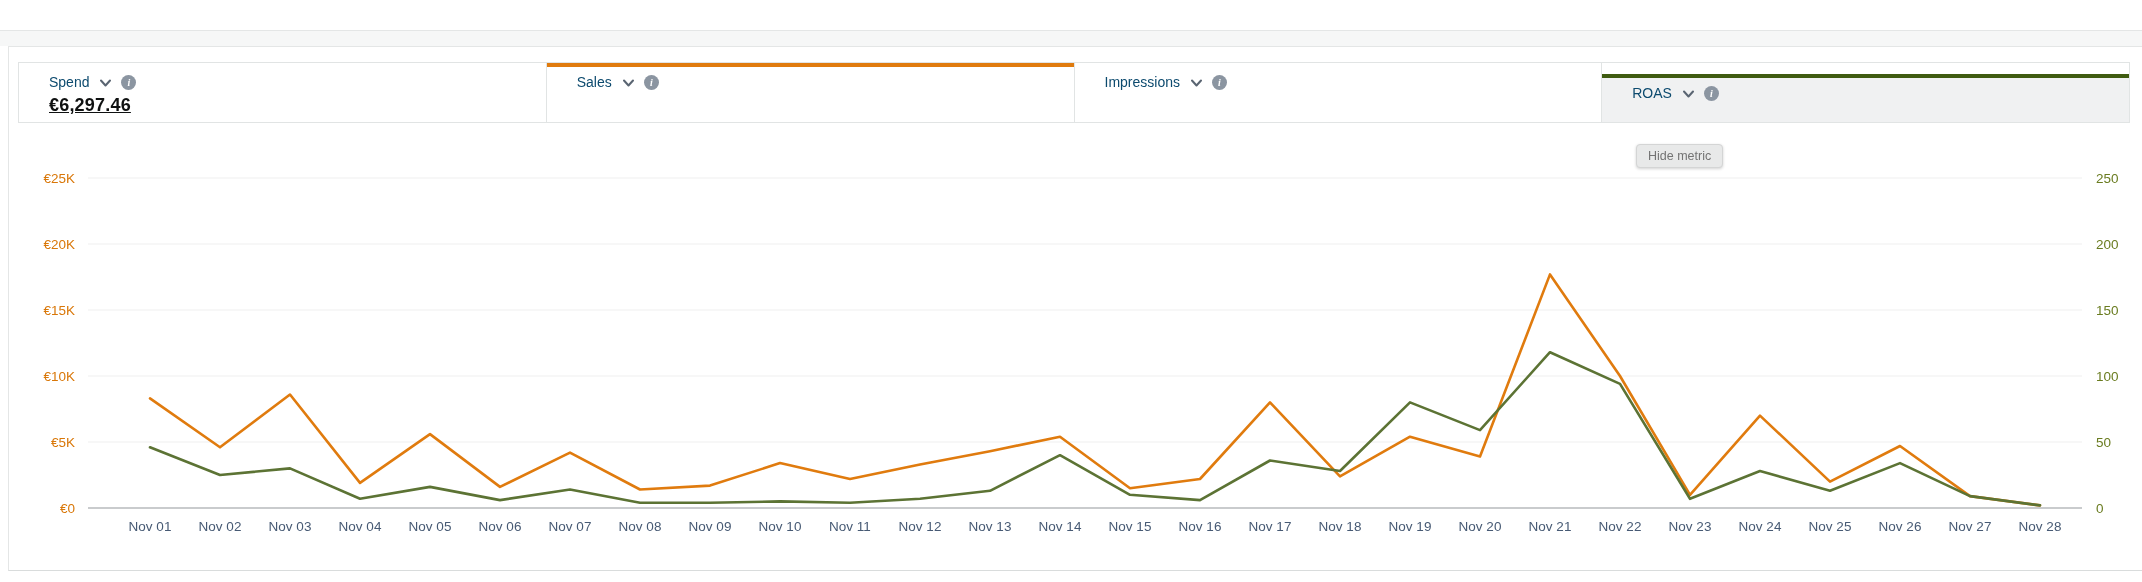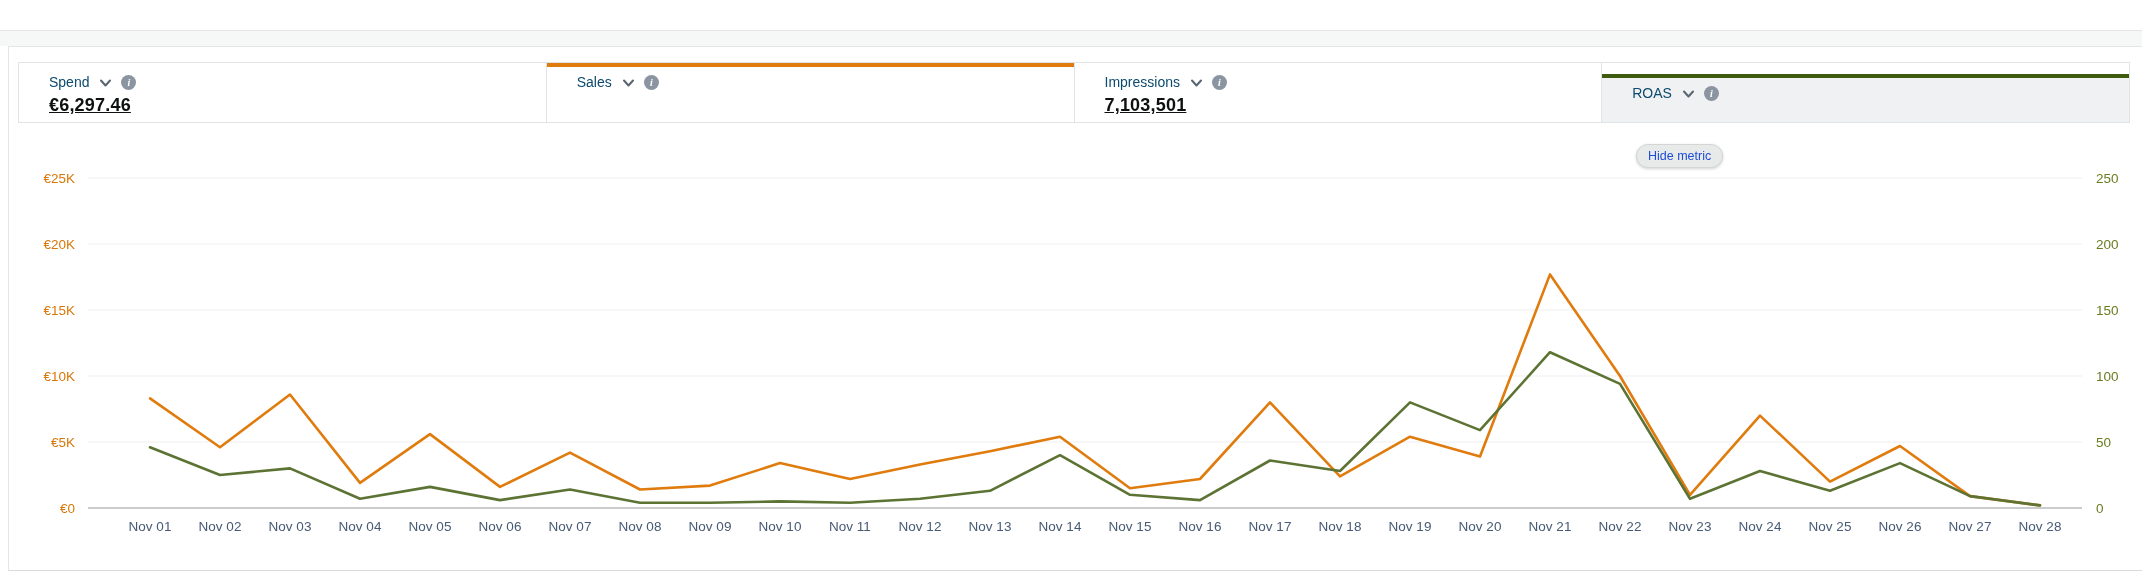--- a/index.html
+++ b/index.html
@@ -43,21 +43,21 @@
   .chev{margin-left:11px;display:inline-block;}
   .info{
     margin-left:10px;width:15px;height:15px;border-radius:50%;
     background:#8b95a1;color:#ffffff;font-size:10px;font-weight:bold;
     display:inline-flex;align-items:center;justify-content:center;
     font-family:"Liberation Serif","DejaVu Serif",serif;font-style:italic;
   }
   .card-value{font-size:18px;font-weight:bold;margin-top:4px;letter-spacing:.2px;text-decoration:underline;}
   .tooltip{
     position:absolute;padding:4px 11px;background:#e8e9e9;border:1px solid #d4d5d5;
-    border-radius:12px;font-size:12.5px;color:#1d4ed8;
+    border-radius:4px;font-size:12.5px;color:#737373;
     box-shadow:0 1px 3px rgba(0,0,0,.18);white-space:nowrap;z-index:5;
   }
   svg.chart{position:absolute;left:0;top:0;pointer-events:none;}
 </style>
 </head>
 <body>
 
 <div class="topbar"></div>
 <div class="page-strip"></div>
 <div class="panel"></div>
@@ -95,21 +95,20 @@
 
     <div class="label-row">
       <span class="card-label">Impressions</span>
       <span class="chev">
         <svg width="11" height="8">
             <polyline points="1,1.5 5.5,6.5 10,1.5" fill="none" stroke="#5a6572" stroke-width="2" stroke-linecap="round" stroke-linejoin="round"></polyline>
           </svg>
       </span>
       <span class="info">i</span>
     </div>
-    <div class="card-value">7,103,501</div>
   </div>
 
   <div class="card has-accent hovered">
     <div class="accent" style="background: rgb(63, 91, 16);"></div>
     <div class="label-row">
       <span class="card-label">ROAS</span>
       <span class="chev">
         <svg width="11" height="8">
             <polyline points="1,1.5 5.5,6.5 10,1.5" fill="none" stroke="#5a6572" stroke-width="2" stroke-linecap="round" stroke-linejoin="round"></polyline>
           </svg>

